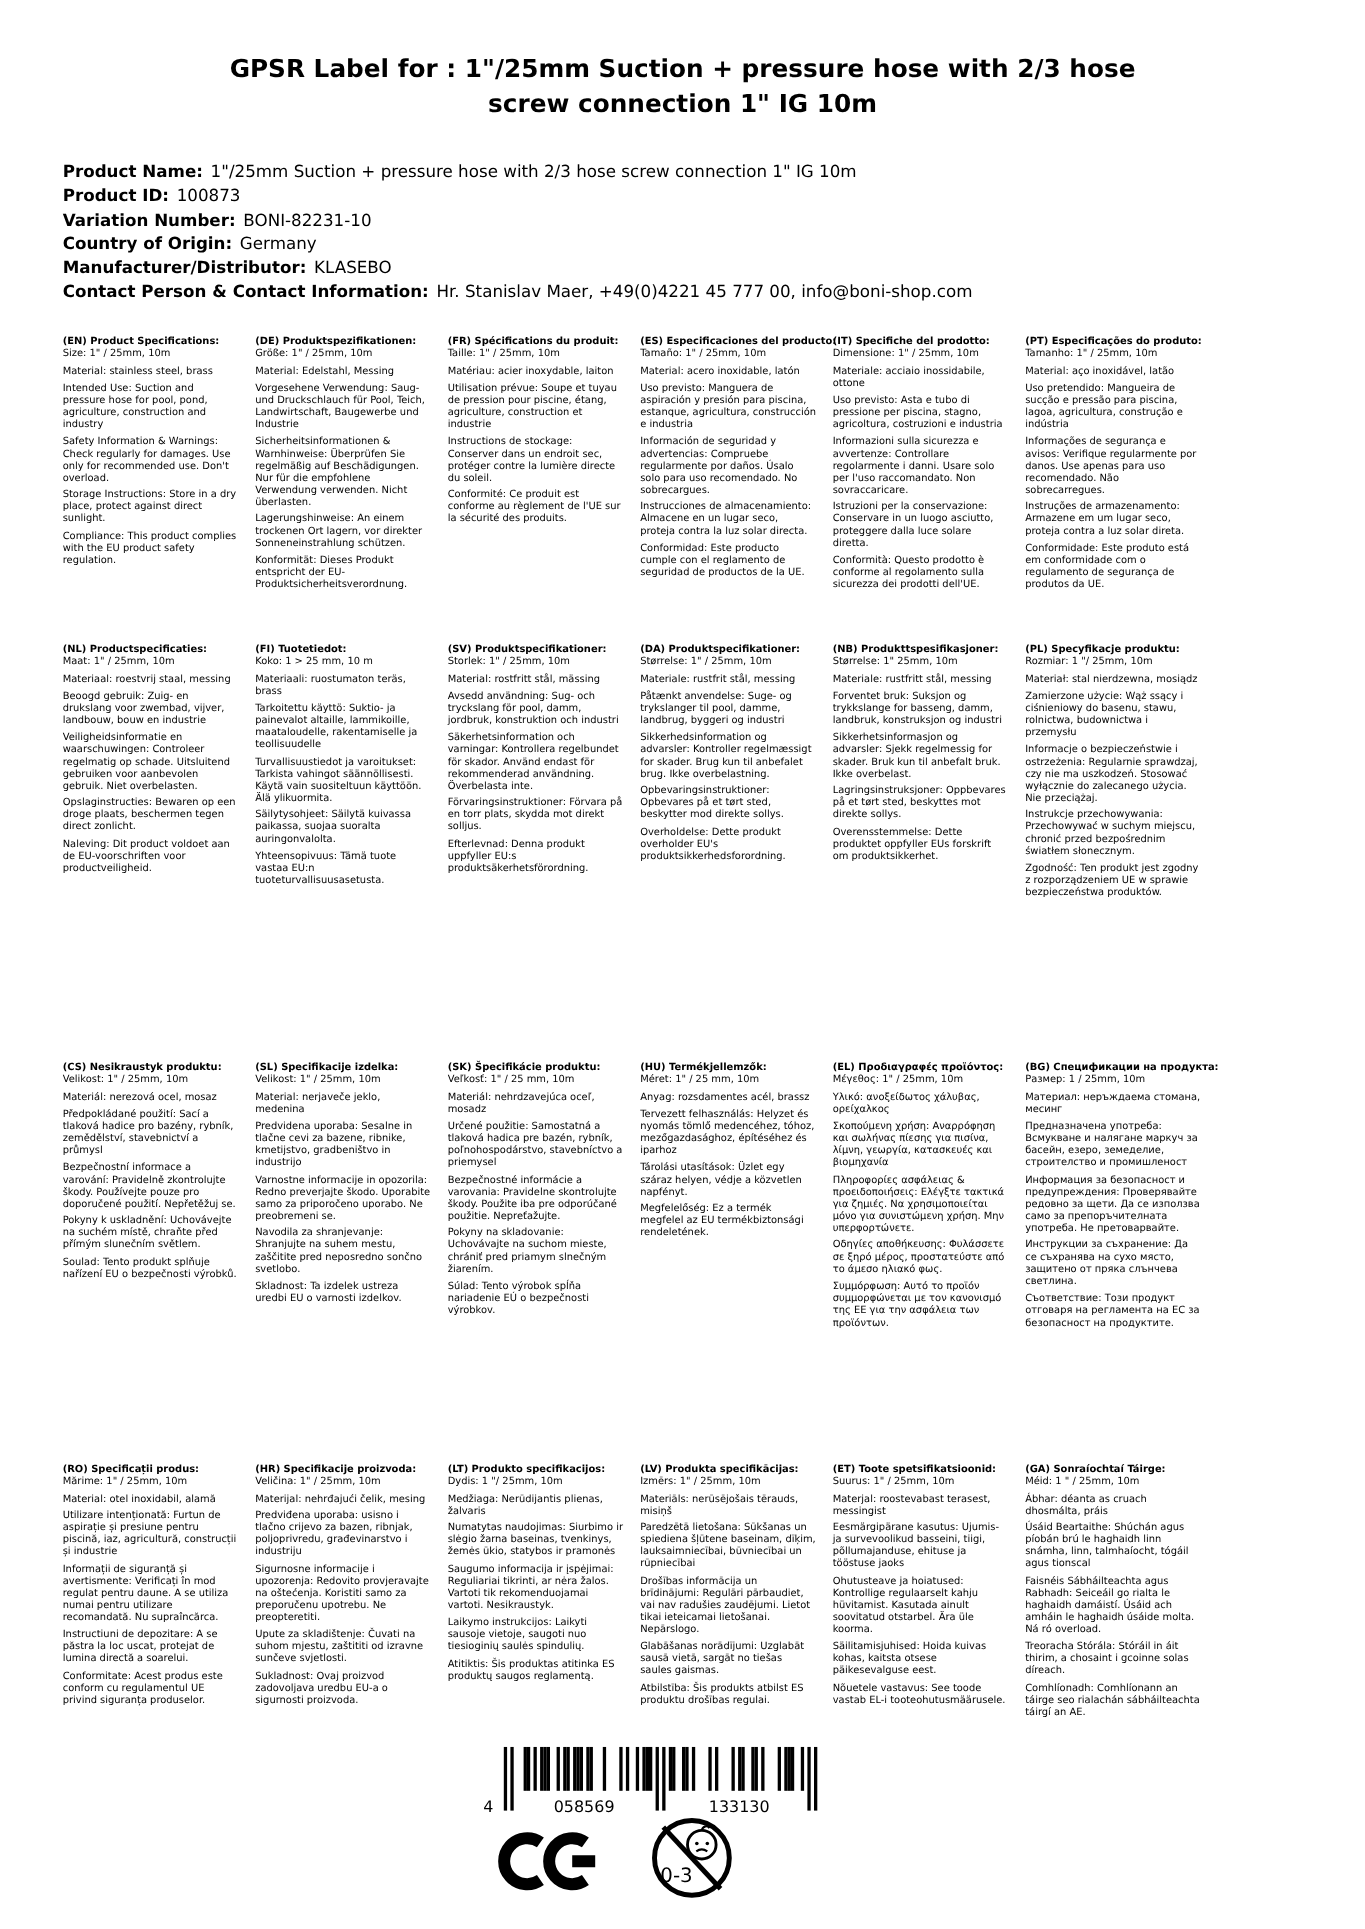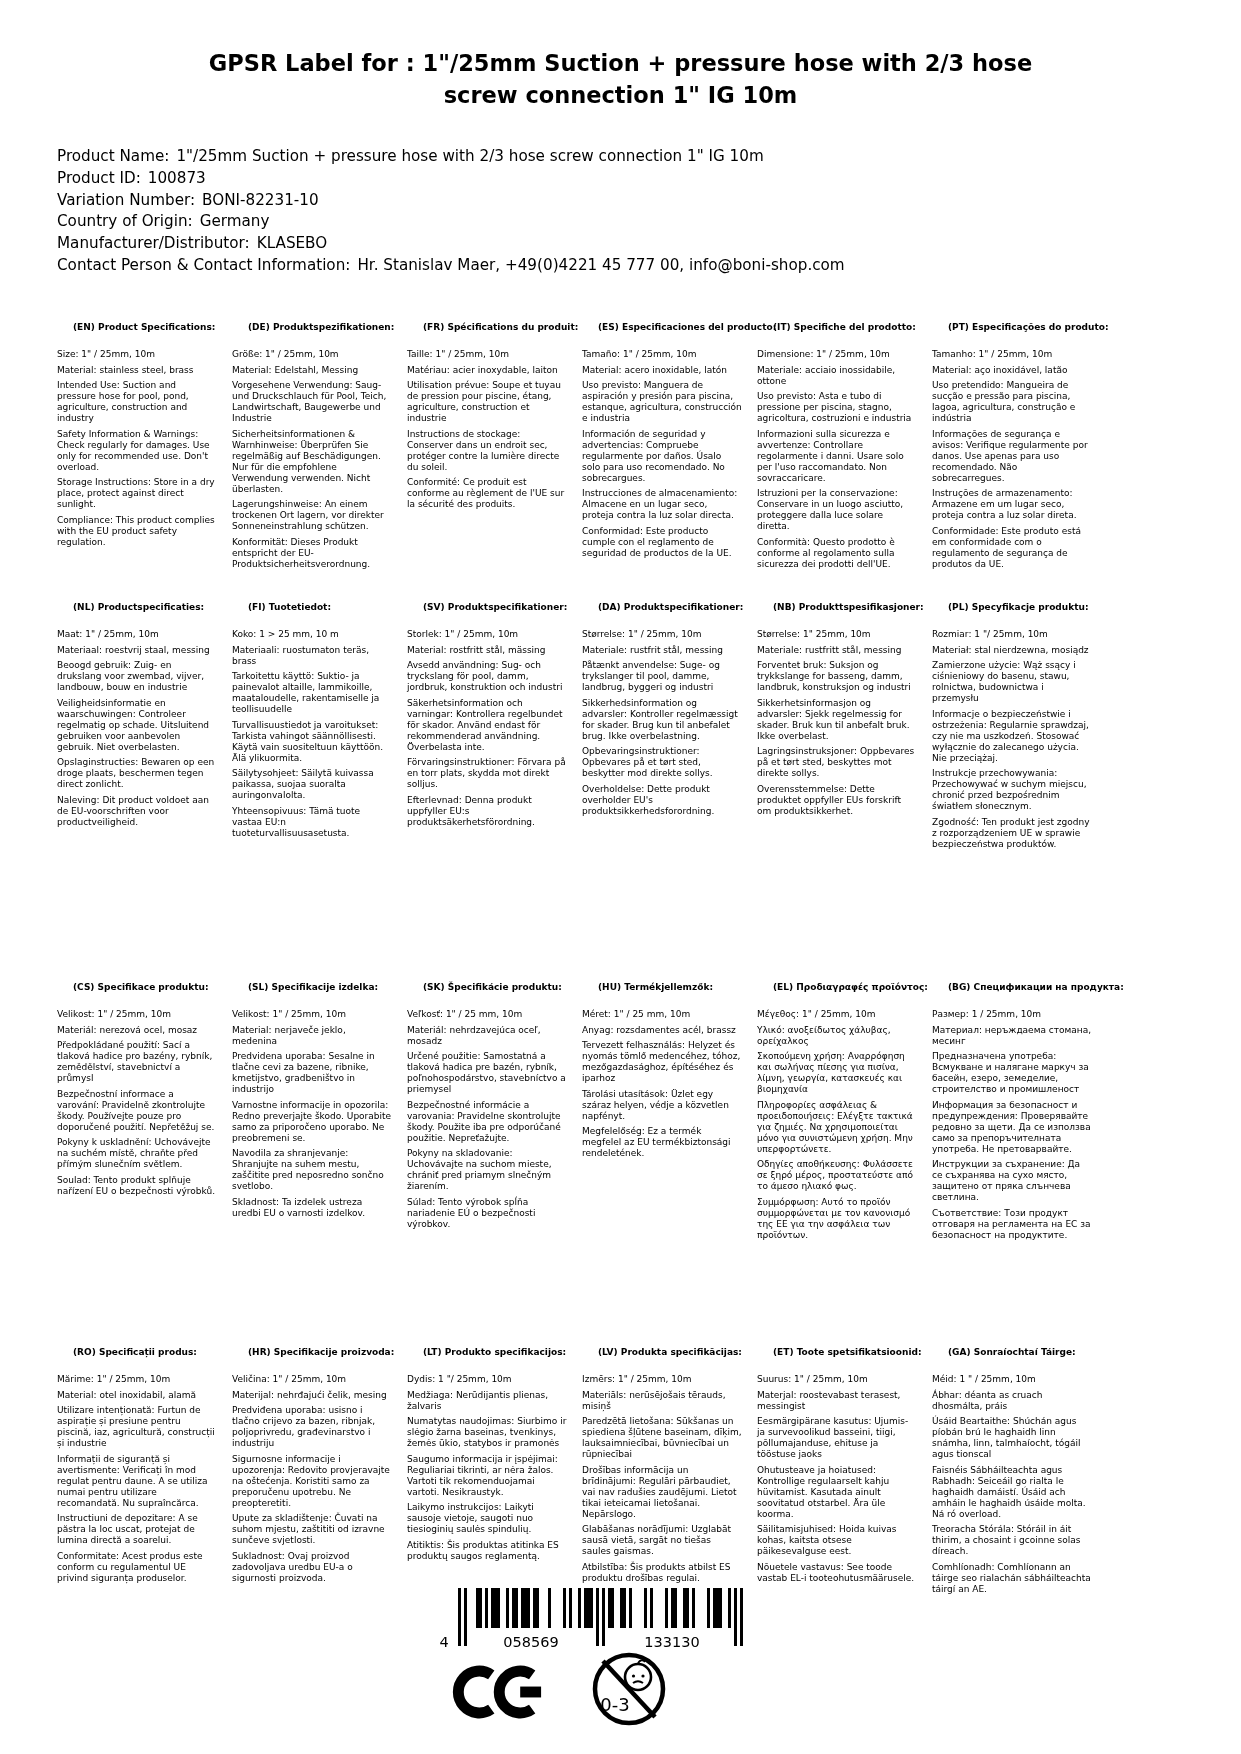--- a/index.html
+++ b/index.html
@@ -7,29 +7,29 @@
   body{
     width:1241px;height:1754px;background:#ffffff;color:#000;
     font-family:"DejaVu Sans","Liberation Sans",sans-serif;
     position:relative;overflow:hidden;
   }
   .title{
     position:absolute;top:47px;left:0;width:1241px;margin:0;
     text-align:center;font-size:22.5px;line-height:32px;font-weight:bold;
   }
   .info{position:absolute;top:146px;left:57px;font-size:15.2px;line-height:21.8px;}
-  .info-row .lbl{font-weight:normal;}
+  .info-row .lbl{font-weight:bold;}
   .info-row .val{margin-left:7px;}
   .grid{
     position:absolute;top:306px;left:57px;width:1035px;
     display:grid;grid-template-columns:repeat(6,160px);column-gap:15px;
     grid-template-rows:280px 380px 365px auto;
   }
   .block{font-size:9px;line-height:11px;overflow-wrap:break-word;}
-  .block h3{font-size:9px;line-height:11px;margin:16px;white-space:nowrap;font-weight:bold;}
+  .block h3{font-size:9px;line-height:11px;margin:0;white-space:nowrap;font-weight:bold;}
   .block p{margin:0 0 4.5px;}
   .barcode{position:absolute;left:430px;top:1588px;}
   .barcode svg{display:block;}
   .barcode text{font-family:"DejaVu Sans","Liberation Sans",sans-serif;font-size:14.5px;fill:#000;}
   .ce{position:absolute;left:452px;top:1660px;}
   .age{position:absolute;left:592px;top:1650px;}
   .age text{font-family:"DejaVu Sans","Liberation Sans",sans-serif;font-size:18px;fill:#000;}
 </style>
 </head>
 <body>
@@ -152,21 +152,21 @@
       <div class="block">
         <h3>(PL) Specyfikacje produktu:</h3>
         <p>Rozmiar: 1 "/ 25mm, 10m</p>
         <p>Materiał: stal nierdzewna, mosiądz</p>
         <p>Zamierzone użycie: Wąż ssący i ciśnieniowy do basenu, stawu, rolnictwa, budownictwa i przemysłu</p>
         <p>Informacje o bezpieczeństwie i ostrzeżenia: Regularnie sprawdzaj, czy nie ma uszkodzeń. Stosować wyłącznie do zalecanego użycia. Nie przeciążaj.</p>
         <p>Instrukcje przechowywania: Przechowywać w suchym miejscu, chronić przed bezpośrednim światłem słonecznym.</p>
         <p>Zgodność: Ten produkt jest zgodny z rozporządzeniem UE w sprawie bezpieczeństwa produktów.</p>
       </div>
       <div class="block">
-        <h3>(CS) Specifikace produktu:</h3>
+        <h3>(CS) Nesikraustyk produktu:</h3>
         <p>Velikost: 1" / 25mm, 10m</p>
         <p>Materiál: nerezová ocel, mosaz</p>
         <p>Předpokládané použití: Sací a tlaková hadice pro bazény, rybník, zemědělství, stavebnictví a průmysl</p>
         <p>Bezpečnostní informace a varování: Pravidelně zkontrolujte škody. Používejte pouze pro doporučené použití. Nepřetěžuj se.</p>
         <p>Pokyny k uskladnění: Uchovávejte na suchém místě, chraňte před přímým slunečním světlem.</p>
         <p>Soulad: Tento produkt splňuje nařízení EU o bezpečnosti výrobků.</p>
       </div>
       <div class="block">
         <h3>(SL) Specifikacije izdelka:</h3>
         <p>Velikost: 1" / 25mm, 10m</p>

